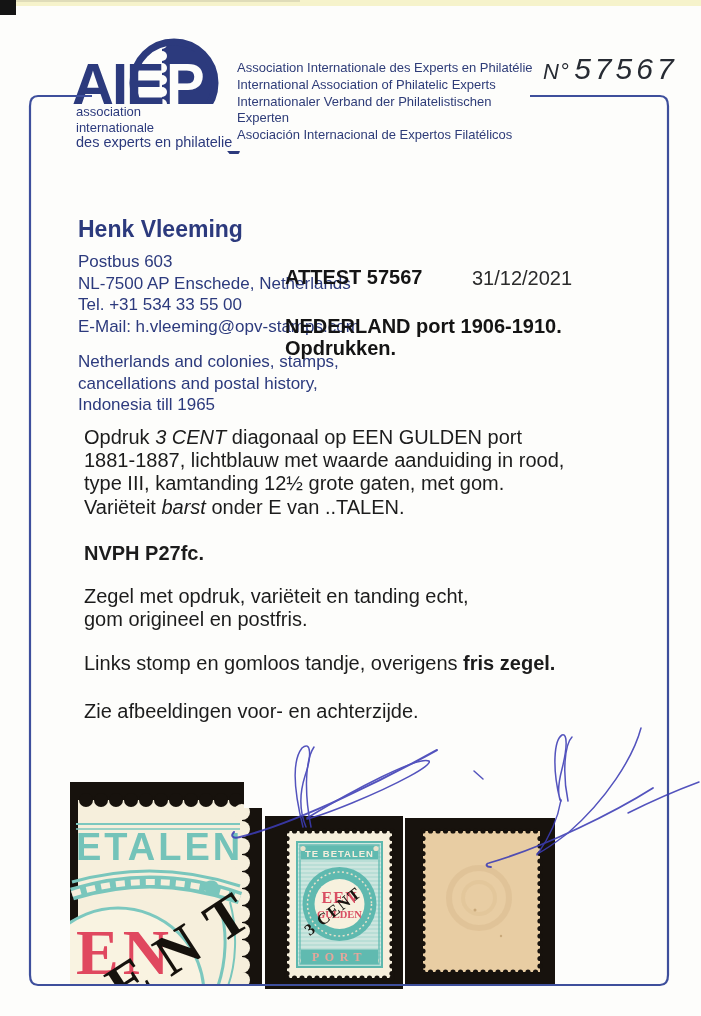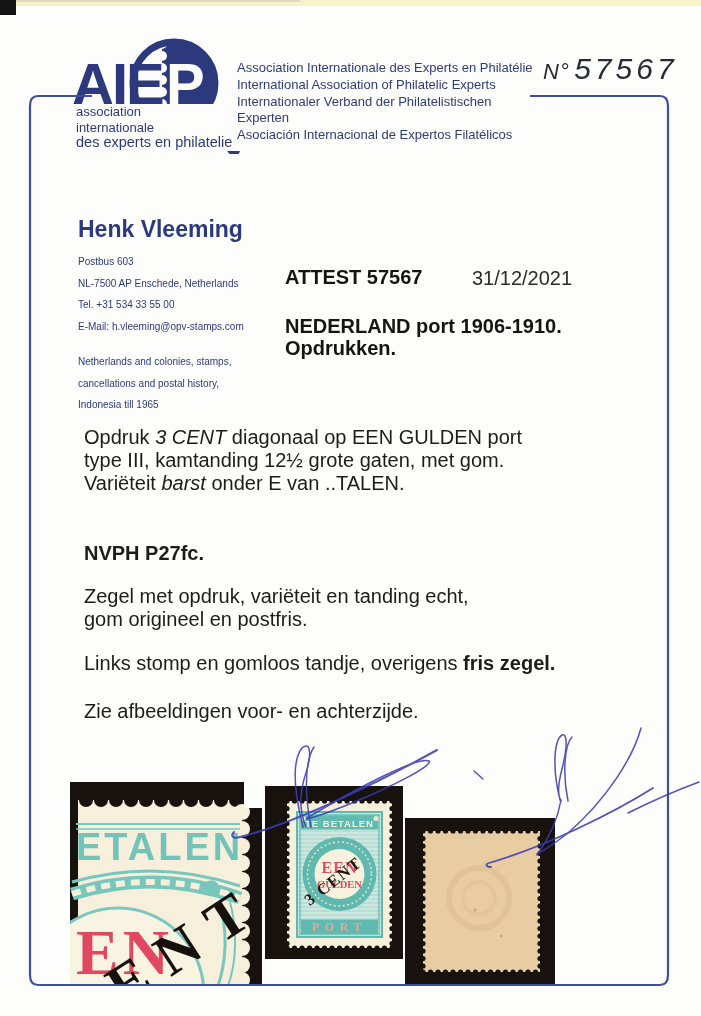--- a/index.html
+++ b/index.html
@@ -20,37 +20,37 @@
   .tagline .t3{font-size:14.5px;}
   
   .assoc{left:237px;top:60px;width:300px;font-size:13px;line-height:16.8px;color:#2e3c78;background:#fdfdfb;}
   
   .cert-no{left:543px;top:52px;color:#272b33;white-space:nowrap;font-style:italic;}
   .cert-no .pfx{font-size:22px;letter-spacing:1px;}
   .cert-no .num{font-size:30px;letter-spacing:4px;}
   
   .expert{left:78px;top:216px;color:#2c3a7d;}
   .expert .name{font-size:23px;font-weight:bold;margin-bottom:8px;}
-  .expert .line{font-size:10px;line-height:21.5px;}
+  .expert .line{font-size:17px;line-height:21.5px;}
   .expert .gap{height:14px;}
   
   .attest-title{left:285px;top:266px;font-size:20px;font-weight:bold;color:#141414;}
   .attest-date{left:472px;top:267px;font-size:20px;color:#2b2b2b;}
   .subject1{left:285px;top:315px;font-size:20px;font-weight:bold;color:#141414;}
   .subject2{left:285px;top:337px;font-size:20px;font-weight:bold;color:#141414;}
   
   .para{left:84px;font-size:20px;line-height:23.2px;color:#1c1c1c;white-space:nowrap;}
   .p1{top:426px;} .p2{top:542px;font-weight:bold;} .p3{top:585px;}
   .p4{top:652px;} .p5{top:700px;}
   .ital{font-style:italic;}
   .bold{font-weight:bold;}
   
   .photo{background:#d946ef;overflow:hidden;}
   .photo.left{left:70px;top:782px;width:192px;height:204px;}
-  .photo.mid{left:265px;top:786px;width:138px;height:173px;}
+  .photo.mid{left:265px;top:816px;width:138px;height:173px;}
   .photo.right{left:405px;top:818px;width:150px;height:167px;}
   svg{display:block;}
   .overlay{left:0;top:0;width:701px;height:1016px;pointer-events:none;}
 </style>
 </head>
 <body>
 
 <div id="page">
 
   <div class="abs scanline"></div>
@@ -122,20 +122,21 @@
     <div class="line">Indonesia till 1965</div>
   </div>
 
   <div class="abs attest-title">ATTEST 57567</div>
   <div class="abs attest-date">31/12/2021</div>
   <div class="abs subject1">NEDERLAND port 1906-1910.</div>
   <div class="abs subject2">Opdrukken.</div>
 
   <div class="abs para p1">
     <div><span>Opdruk </span><span class="ital">3 CENT</span><span> diagonaal op EEN GULDEN port</span></div>
+    <div>1881-1887, lichtblauw met waarde aanduiding in rood,</div>
     <div>type III, kamtanding 12½ grote gaten, met gom.</div>
     <div><span>Variëteit </span><span class="ital">barst</span><span> onder E van ..TALEN.</span></div>
   </div>
   <div class="abs para p2">NVPH P27fc.</div>
   <div class="abs para p3">
     <div>Zegel met opdruk, variëteit en tanding echt,</div>
     <div>gom origineel en postfris.</div>
   </div>
   <div class="abs para p4"><span>Links stomp en gomloos tandje, overigens </span><span class="bold">fris zegel.</span></div>
   <div class="abs para p5">Zie afbeeldingen voor- en achterzijde.</div>

